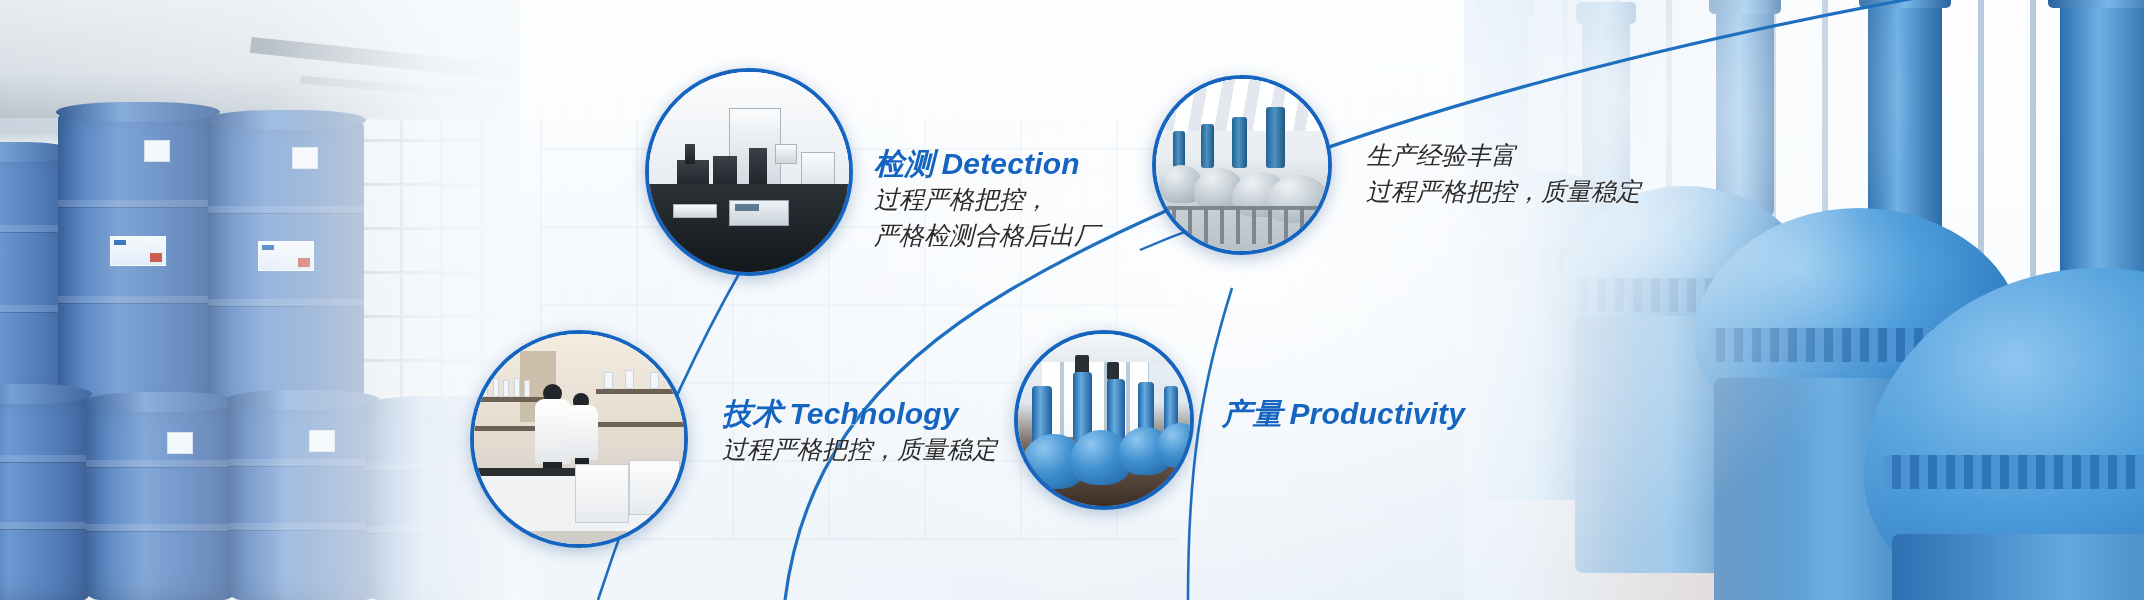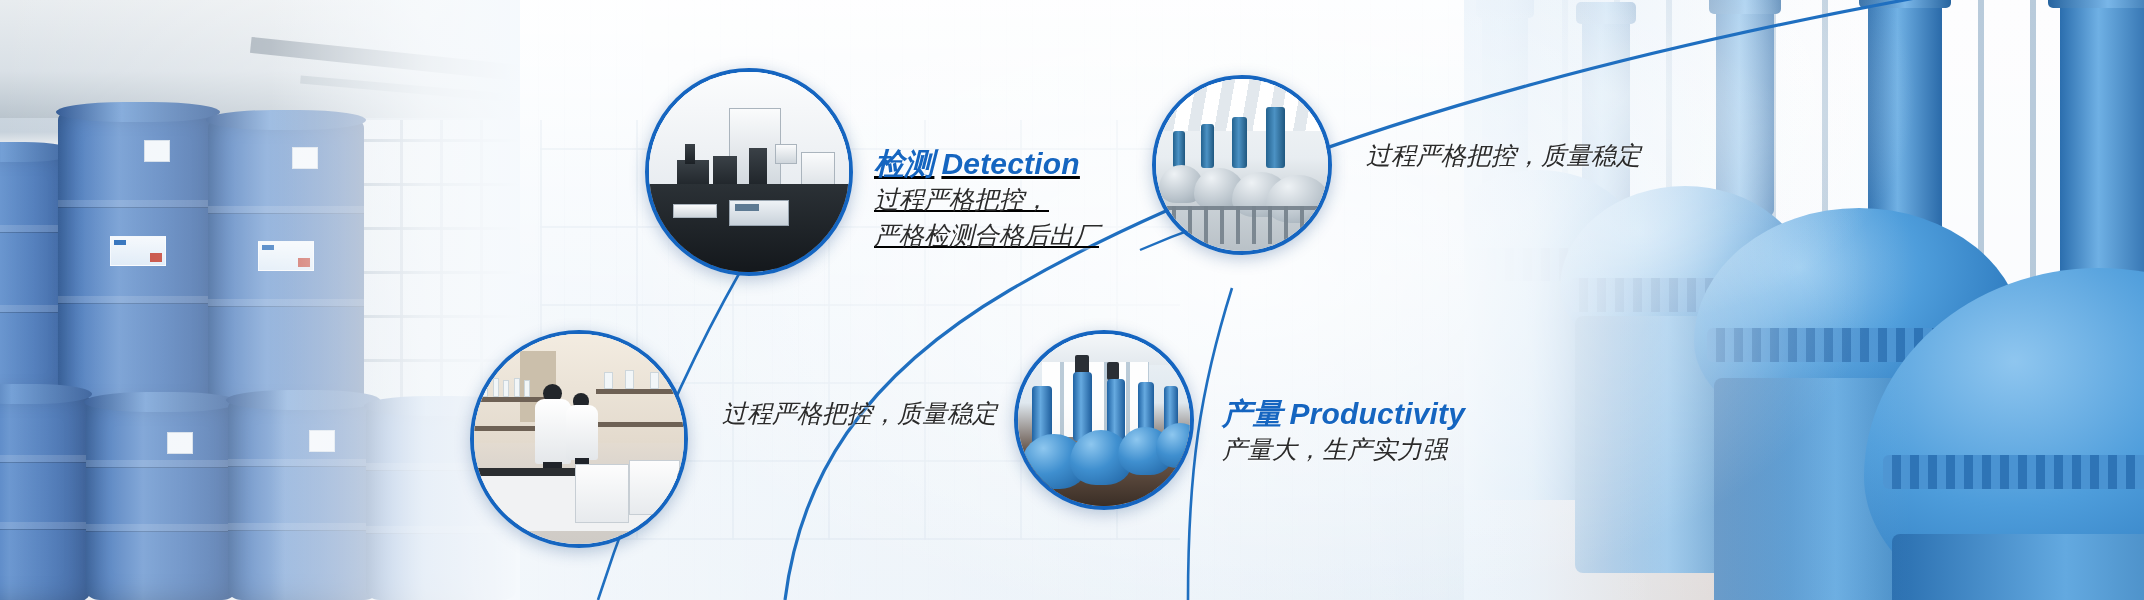--- a/index.html
+++ b/index.html
@@ -247,21 +247,21 @@
     text-shadow:0 1px 2px rgba(255,255,255,.75);
   }
   .tblock .hd .en{ padding-left:7px; }
   .tblock .ln{
     font-style:italic;
     color:#2b2b2b;
     font-size:25px; line-height:1.42;
     white-space:nowrap;
     text-shadow:0 1px 2px rgba(255,255,255,.7);
   }
-  .tblock.t-det{ left:874px; top:146px;text-decoration:underline; }
+  .tblock.t-det{ left:874px; top:146px; }
   .tblock.t-prod{ left:1366px; top:138px; }
   .tblock.t-tech{ left:722px; top:396px; }
   .tblock.t-pdty{ left:1222px; top:396px; }
   .tblock.t-det .ln, .tblock.t-tech .ln{ }
 </style>
 </head>
 <body>
 
 <div class="banner">
 
@@ -451,27 +451,30 @@
 
   <div class="tblock t-det">
     <div class="hd">
       <span>检测</span><span class="en">Detection</span>
     </div>
     <div class="ln">过程严格把控，</div>
     <div class="ln">严格检测合格后出厂</div>
   </div>
 
   <div class="tblock t-prod">
+    <div class="ln">生产经验丰富</div>
     <div class="ln">过程严格把控，质量稳定</div>
   </div>
 
   <div class="tblock t-tech">
+    <div class="hd">
+      <span>技术</span><span class="en">Technology</span>
+    </div>
     <div class="ln">过程严格把控，质量稳定</div>
   </div>
 
   <div class="tblock t-pdty">
     <div class="hd">
       <span>产量</span><span class="en">Productivity</span>
     </div>
-    <div class="ln">产量大，生产实力强</div>
   </div>
 
 </div>
 
 </body></html>

